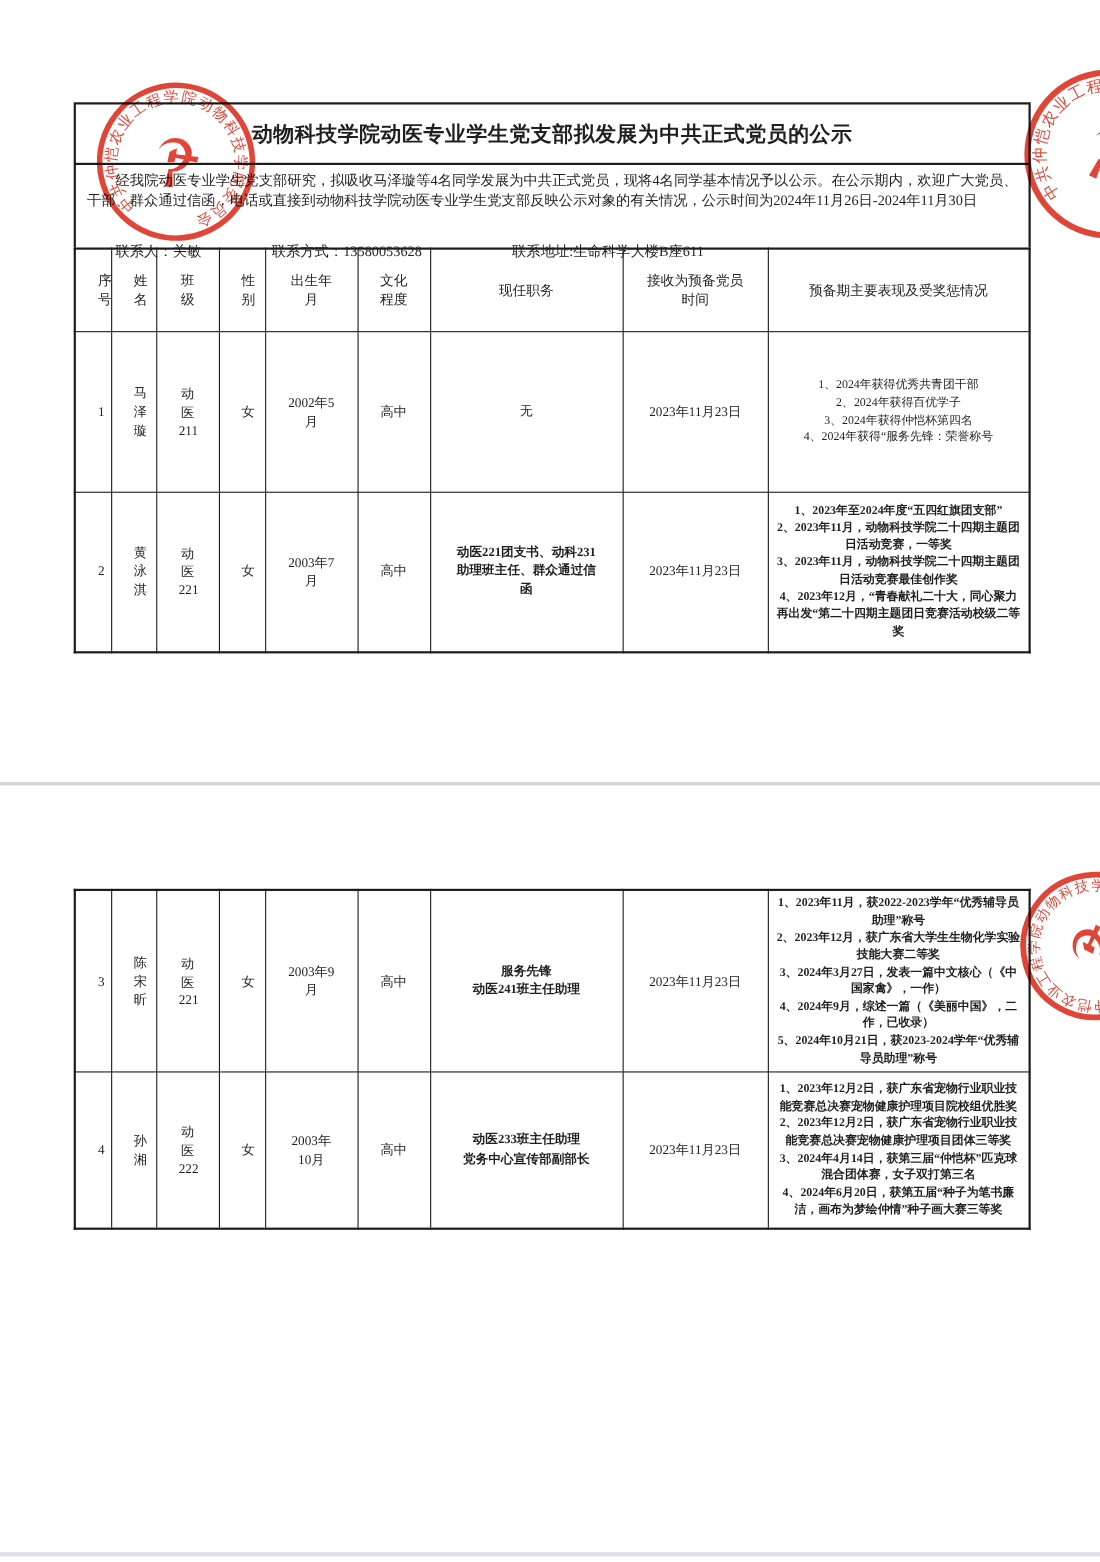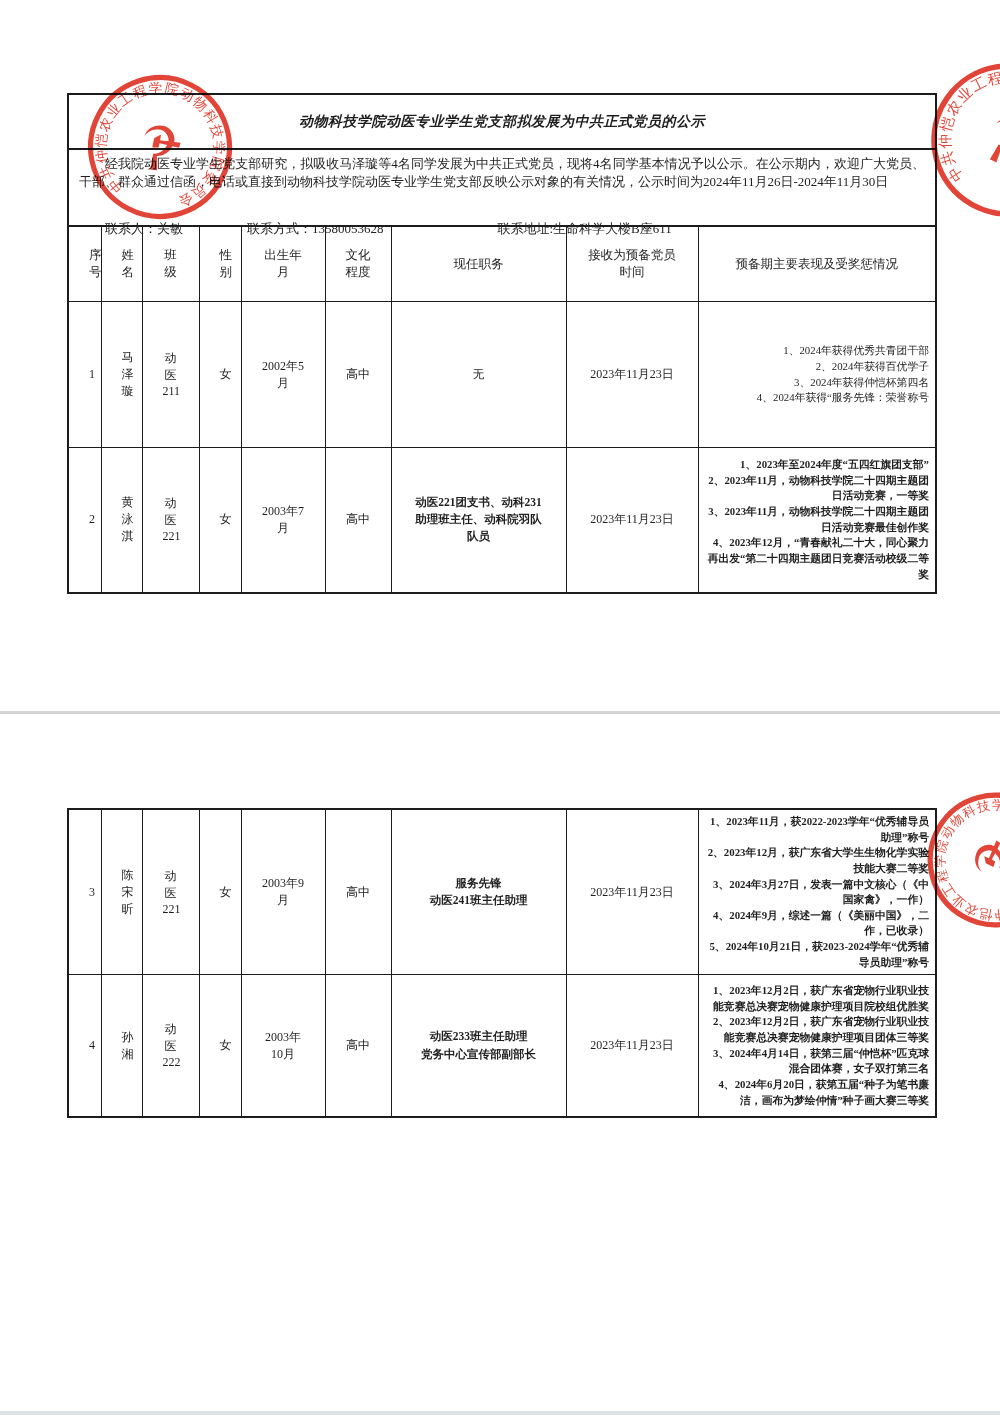--- a/index.html
+++ b/index.html
@@ -9,43 +9,43 @@
     font-family:"Liberation Serif","DejaVu Serif",serif;
   }
   .sheet{position:absolute;left:67px;width:870px;}
   
   .title-box{
     box-sizing:border-box;border:2px solid #1b1b1b;height:57px;
     display:flex;align-items:center;justify-content:center;
   }
   .title-box .t{
     font-family:"DejaVu Sans","Liberation Sans",sans-serif;
-    font-weight:bold;font-size:14px;letter-spacing:.5px;font-style:italic;
+    font-weight:bold;font-size:19px;letter-spacing:.5px;
   }
   .intro-box{
     box-sizing:border-box;border:2px solid #1b1b1b;border-top:none;border-bottom:none;
     height:75px;padding:5px 10px 0 10px;font-size:13px;line-height:18px;
   }
   .intro-box p{margin:0;text-indent:2em;text-align:justify;}
   .contact{display:flex;align-items:baseline;margin-top:1px;}
   .contact .c1{margin-left:26px;margin-top:28px;}
   .contact .c2{margin-left:64px;}
-  .contact .c3{margin-left:114px;}
+  .contact .c3{margin-left:82px;}
   
   table{border-collapse:collapse;table-layout:fixed;width:870px;background:#fff;}
   table,td,th{border:1.6px solid #1c1c1c;}
   table{border-width:2px;}
   td,th{box-sizing:border-box;vertical-align:middle;text-align:center;
         font-weight:normal;font-size:12px;padding:20px;overflow:hidden;}
   th{font-size:12.5px;}
   tr.hdr{height:37px;}
   tr.r1{height:146px;} tr.r2{height:145px;}
   tr.r3{height:155px;} tr.r4{height:142px;}
   td.perf{
-    text-align:right;vertical-align:middle;padding:4px 6px;
+    text-align:center;vertical-align:middle;padding:4px 6px;
     font-size:10.8px;line-height:1.45;white-space:pre-line;
   }
   td.pos{white-space:pre-line;font-size:11.5px;line-height:1.5;}
   .bold{font-weight:bold;}
   
   .page-sep{position:absolute;left:0;width:1000px;background:#d4d4d4;}
   .page-sep.s1{top:711px;height:3px;}
   .page-sep.s2{top:1411px;height:4px;background:#dde1e8;}
   
   .seal{position:absolute;mix-blend-mode:multiply;opacity:.88;}
@@ -108,21 +108,21 @@
 3、2024年获得仲恺杯第四名
 4、2024年获得“服务先锋：荣誉称号</td>
     </tr>
     <tr class="r2">
       <td>2</td>
       <td>黄泳淇</td>
       <td>动医221</td>
       <td>女</td>
       <td>2003年7月</td>
       <td>高中</td>
-      <td class="pos bold">动医221团支书、动科231助理班主任、动科院羽队队员</td>
+      <td class="pos bold">动医221团支书、动科231助理班主任、群众通过信函</td>
       <td>2023年11月23日</td>
       <td class="perf bold">1、2023年至2024年度“五四红旗团支部”
 2、2023年11月，动物科技学院二十四期主题团日活动竞赛，一等奖
 3、2023年11月，动物科技学院二十四期主题团日活动竞赛最佳创作奖
 4、2023年12月，“青春献礼二十大，同心聚力再出发“第二十四期主题团日竞赛活动校级二等奖</td>
     </tr>
   </tbody>
     </table>
 </div>
 

